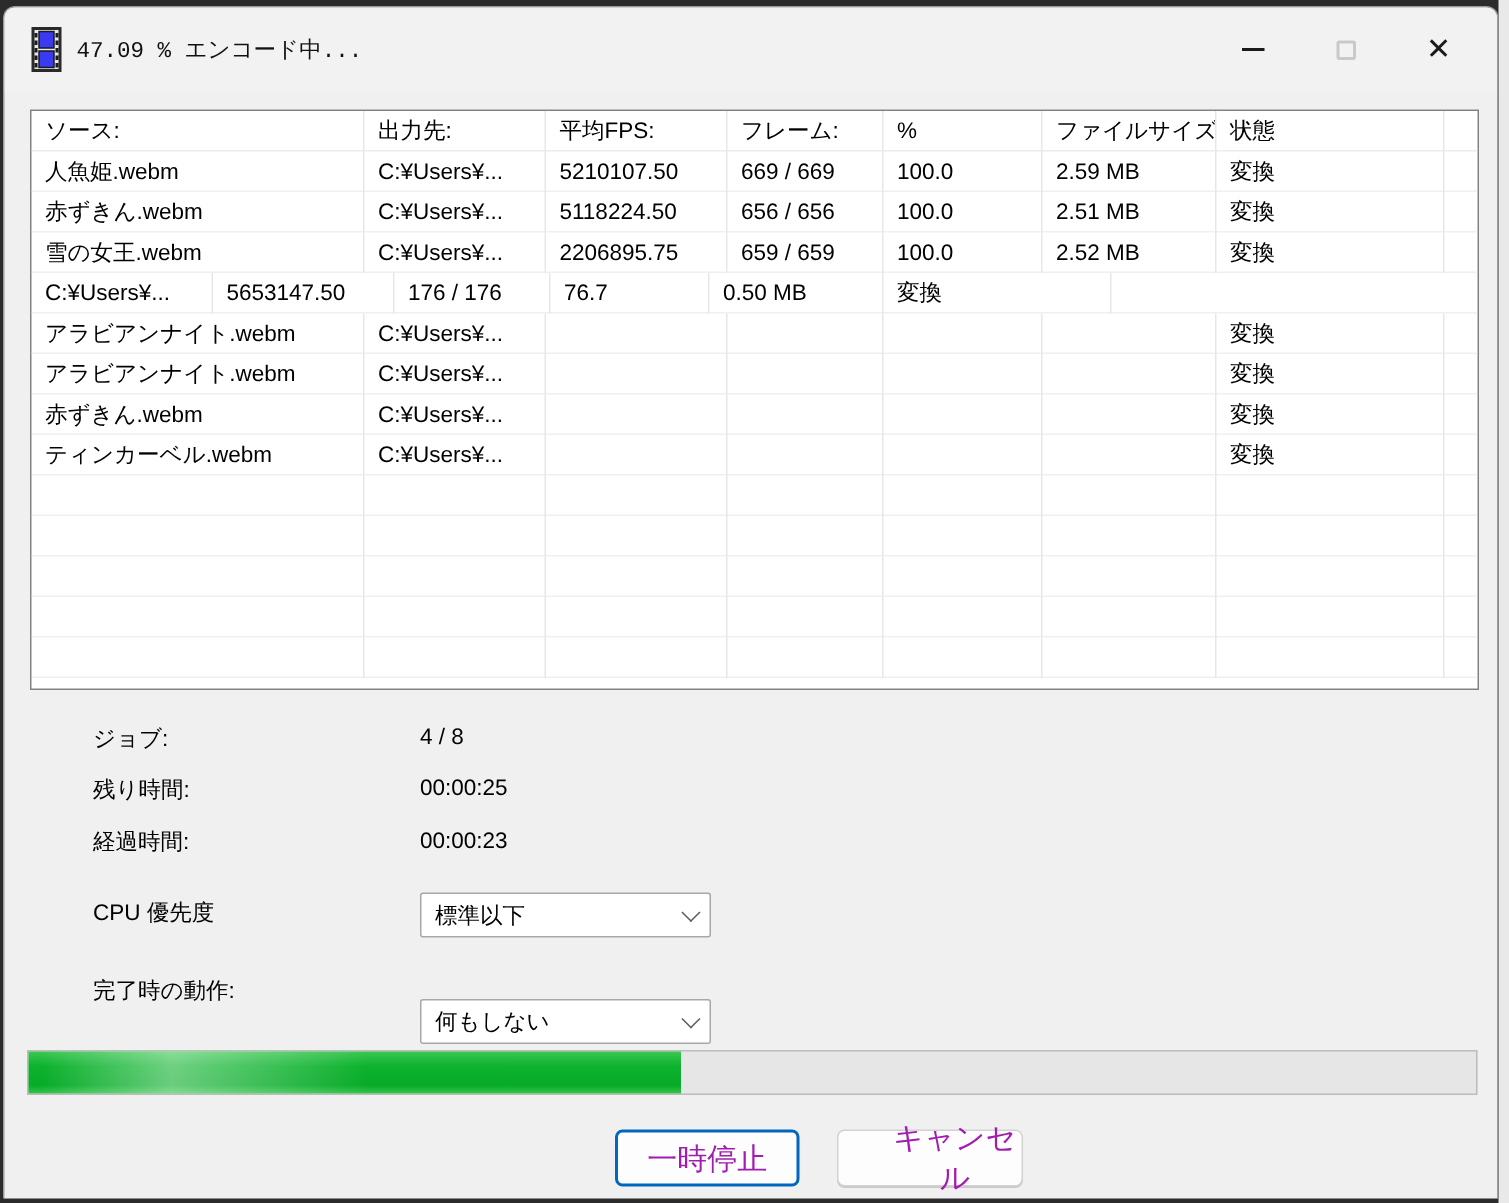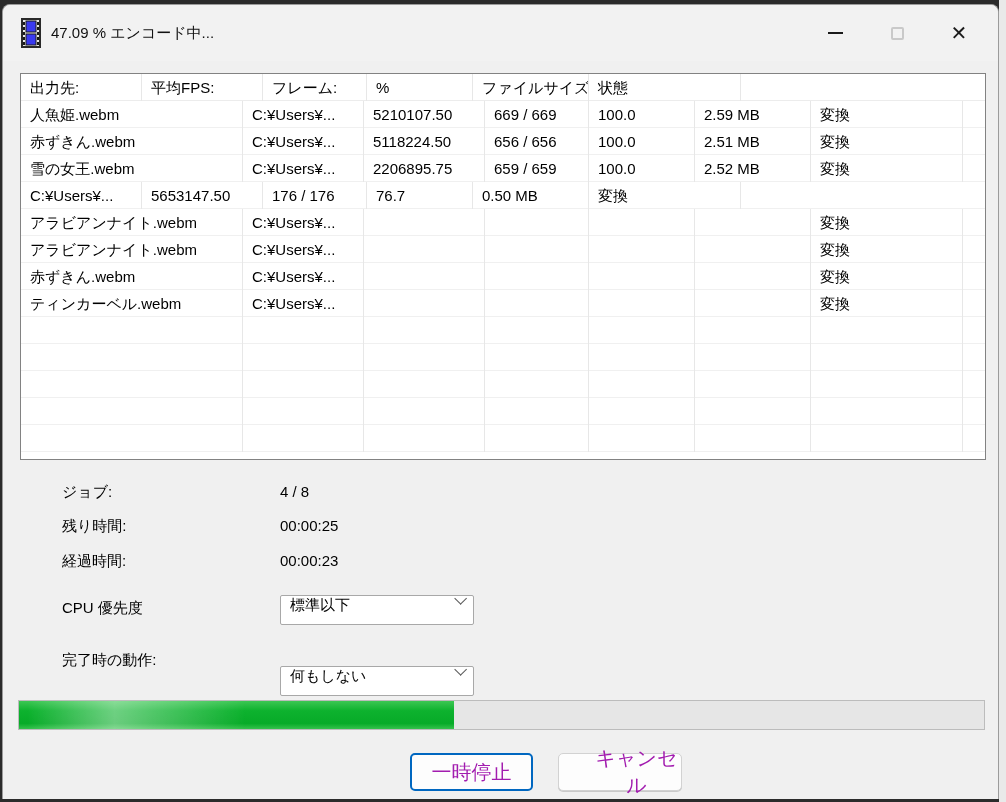--- a/index.html
+++ b/index.html
@@ -21,21 +21,21 @@
     border-radius: 8px 8px 0 0;
     overflow: hidden;
   }
   
   .titlebar {
     position: absolute; left: 0; top: 0; right: 0; height: 56px;
     background: #f2f2f2;
     display: flex; align-items: center;
   }
   .app-icon { margin-left: 16px; width: 24px; height: 30px; flex: 0 0 auto; }
-  .title-text { margin-left: 8px; font-size: 15px; color: #111; }
+  .title-text { margin-left: 8px; font-size: 15px; color: #111; font-family: Liberation Mono, monospace; }
   .caption-controls {
     position: absolute; right: 8px; top: 0; height: 56px;
     display: flex; align-items: center;
   }
   .caption-btn {
     width: 62px; height: 40px; display: flex; align-items: center; justify-content: center;
     cursor: default;
   }
   .min-glyph { width: 15px; height: 0; border-top: 2px solid #1a1a1a; }
   .max-glyph { width: 13px; height: 13px; border: 2px solid #c9c9c9; border-radius: 2px; }
@@ -58,21 +58,21 @@
   .c0 { width: 222px; } .c1 { width: 121px; } .c2 { width: 121px; }
   .c3 { width: 104px; } .c4 { width: 106px; } .c5 { width: 116px; }
   .c6 { width: 152px; } .c7 { flex: 1; }
   
   .stat-label { position: absolute; left: 34px; font-size: 15px; color: #000; margin-left: 25px; }
   .stat-value { position: absolute; left: 277px; font-size: 15px; color: #000; text-align: right; }
   
   .combo {
     position: absolute; left: 277px; width: 194px; height: 30px;
     background: #ffffff; border: 1px solid #a8a8a8; border-radius: 2px;
-    display: flex; justify-content: space-between;
+    display: flex; align-items: center; justify-content: space-between;
     padding: 0 10px 0 9px; font-size: 15px; color: #000; cursor: default;
   }
   .chevron { width: 9px; height: 9px; border-right: 1.6px solid #5a5a5a; border-bottom: 1.6px solid #5a5a5a;
     transform: rotate(45deg) translateY(-3px); }
   
   .progress-track {
     position: absolute; left: 18px; top: 700px; width: 967px; height: 30px;
     background: #e6e6e6; border: 1px solid #bcbcbc;
   }
   .progress-fill {
@@ -126,20 +126,21 @@
         <div class="max-glyph"></div>
       </div>
       <div class="caption-btn">
         <div class="close-glyph">✕</div>
       </div>
     </div>
   </div>
 
   <div class="listview">
     <div class="lv-row header">
+        <div class="lv-cell c0">ソース:</div>
         <div class="lv-cell c1">出力先:</div>
         <div class="lv-cell c2">平均FPS:</div>
         <div class="lv-cell c3">フレーム:</div>
         <div class="lv-cell c4">%</div>
         <div class="lv-cell c5">ファイルサイズ:</div>
         <div class="lv-cell c6">状態</div>
         <div class="lv-cell c7"></div>
       </div>
     <div>
         <div class="lv-row">

